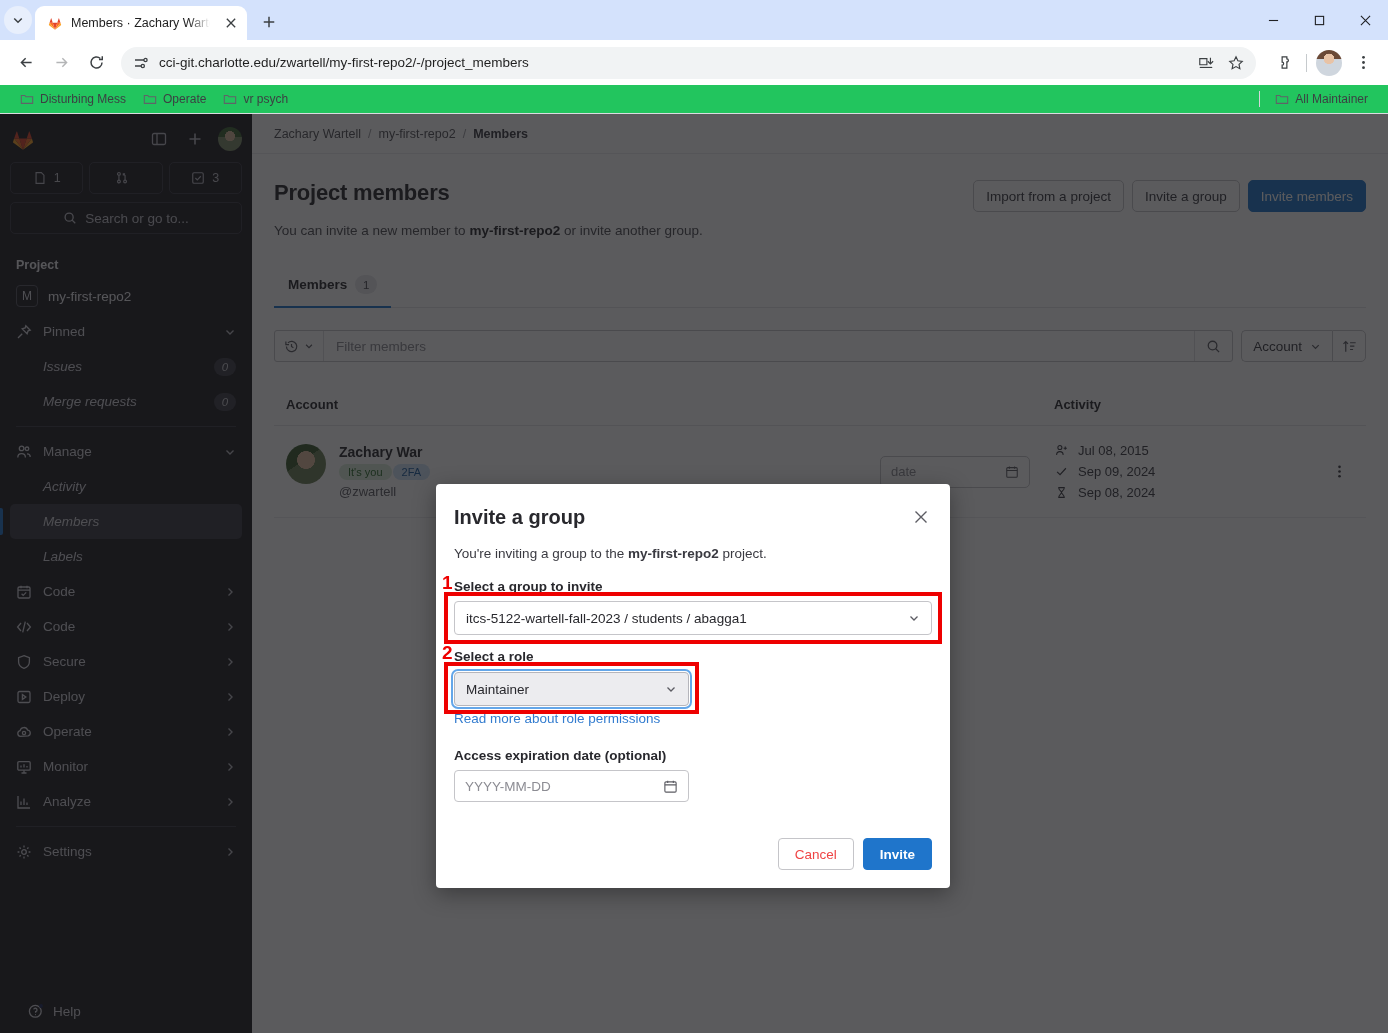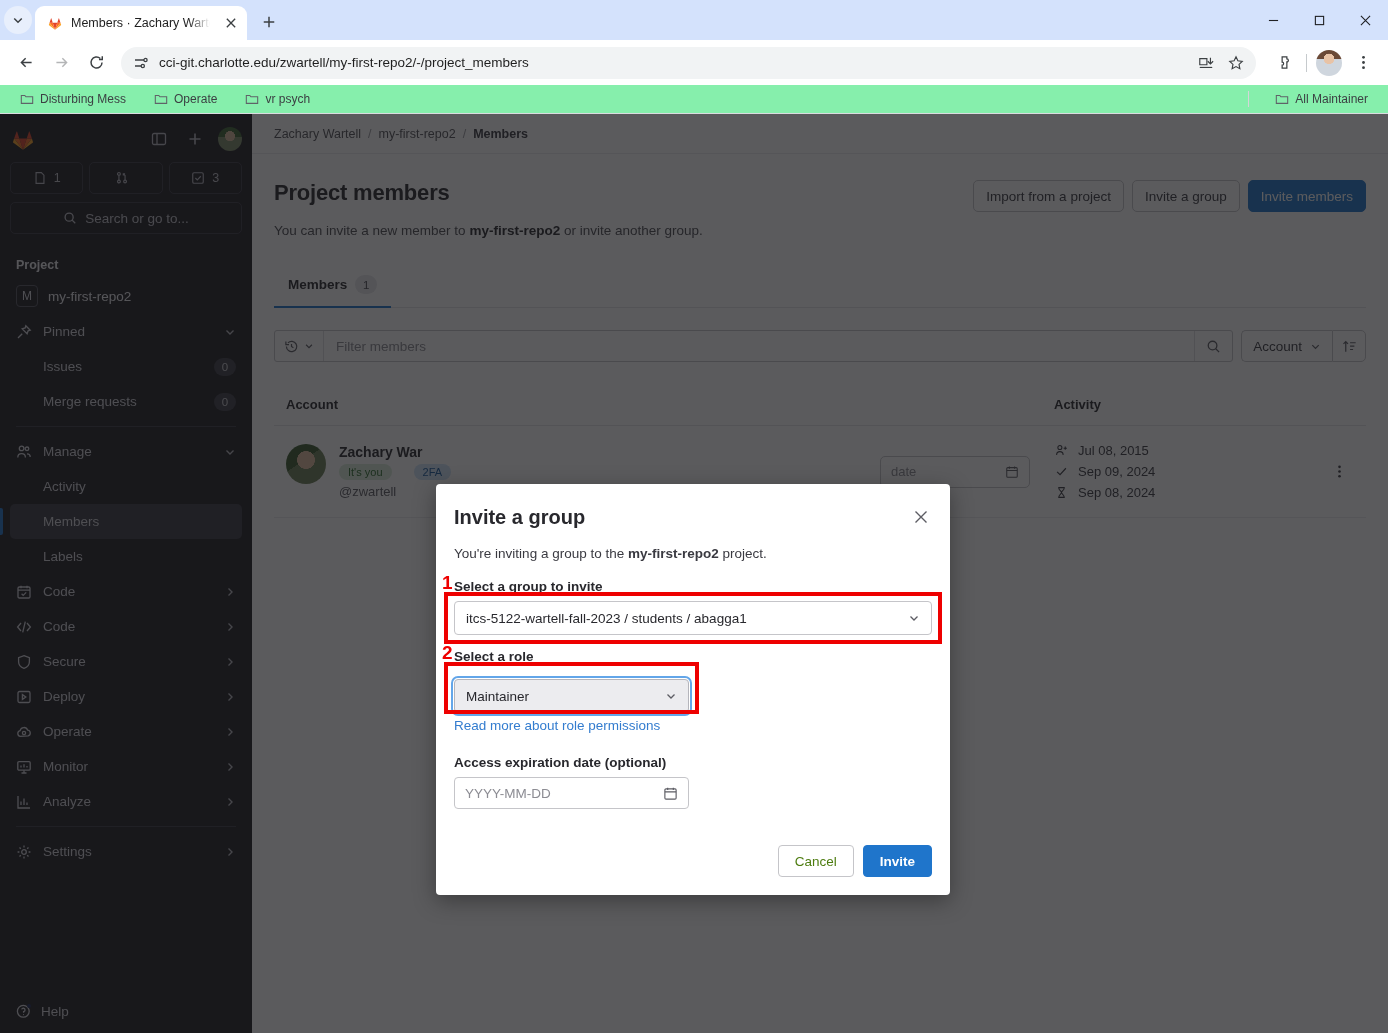--- a/index.html
+++ b/index.html
@@ -65,22 +65,22 @@
   .tb-btn { width: 30px; height: 30px; display: flex; align-items: center; justify-content: center; border-radius: 15px; }
   .tb-btn svg { width: 17px; height: 17px; }
   .tb-sep { width: 1px; height: 18px; background: #c6cacd; margin: 0 3px; }
   .profile-pic {
     width: 26px; height: 26px; border-radius: 13px; overflow: hidden;
     background: radial-gradient(circle at 50% 34%, #e8c3a6 0 24%, transparent 25%),
                 linear-gradient(#6b4a37 0 34%, #cfd6de 34% 100%);
   }
 
   .bookmarks-bar {
-    height: 29px; background: #86efac; display: flex; align-items: center;
-    padding: 0 12px; gap: 12px; border-bottom: 1px solid #dadce0;
+    height: 29px; background: #22c55e; display: flex; align-items: center;
+    padding: 0 12px; gap: 1px; border-bottom: 1px solid #dadce0;
     font-size: 12px; color: #3c4043;
   }
   .bm { display: flex; align-items: center; gap: 6px; padding: 4px 8px; border-radius: 4px; }
   .bm svg { width: 14px; height: 14px; flex: 0 0 14px; }
   .bm-spacer { flex: 1; }
   .bm-sep { width: 1px; height: 16px; background: #d4d6d8; margin: 0 6px; }
 
   
   .viewport { position: relative; width: 1388px; height: 919px; overflow: hidden; background: #fff; }
 
@@ -129,33 +129,33 @@
 
   .sb-item {
     display: flex; align-items: center; gap: 11px;
     height: 35px; padding: 0 6px; border-radius: 5px;
     font-size: 13.5px; color: #d2d2d9; position: relative;
   }
   .sb-item .ico { width: 16px; height: 16px; flex: 0 0 16px; display:flex; align-items:center; justify-content:center; }
   .sb-item .ico svg { width: 16px; height: 16px; }
   .sb-item .lbl { flex: 1; }
   .sb-item .chev { width: 12px; height: 12px; opacity: .85; }
-  .sb-item.sub { padding-left: 33px; }
+  .sb-item.sub { padding-left: 33px; font-style: italic; }
   .sb-item.active { background: #3a3a43; }
   .sb-item.active::before {
     content: ''; position: absolute; left: -10px; top: 4px; bottom: 4px;
     width: 3px; background: #1f75cb; border-radius: 0 2px 2px 0;
   }
   .sb-badge {
     min-width: 22px; height: 18px; border-radius: 9px; background: #3d3d46;
     font-size: 11.5px; color: #c6c6cd; display: flex; align-items: center; justify-content: center;
     padding: 0 6px;
   }
   .sb-divider { height: 1px; background: #3a3a44; margin: 7px 6px; }
-  .sb-footer { padding: 8px 16px 14px; }
+  .sb-footer { padding: 8px 16px 14px; margin-left: 12px; }
   .sb-help { display: flex; align-items: center; gap: 9px; font-size: 13.5px; color: #d2d2d9; }
   .sb-help svg { width: 16px; height: 16px; }
 
   
   .gl-main { flex: 1; background: #fff; display: flex; flex-direction: column; min-width: 0; }
   .breadcrumb-bar {
     height: 40px; display: flex; align-items: center; padding: 0 22px; gap: 7px;
     font-size: 12.5px; color: #535358; border-bottom: 1px solid #ececef;
   }
   .bc-sep { color: #9a9aa0; }
@@ -223,21 +223,21 @@
   .mt-col-activity { width: 300px; }
   .mt-row { display: flex; align-items: center; padding: 14px 12px; border-bottom: 1px solid #ececef; }
   .member-cell { width: 400px; display: flex; gap: 13px; align-items: flex-start; }
   .member-avatar {
     width: 40px; height: 40px; border-radius: 20px; flex: 0 0 40px; overflow: hidden;
     background: radial-gradient(circle at 50% 40%, #e0bb9d 0 28%, transparent 29%),
                 linear-gradient(145deg, #3c5c2f 0 42%, #6d7f58 42% 100%);
   }
   .member-info { min-width: 0; }
   .member-name { font-size: 14px; font-weight: bold; color: #28282d; }
-  .member-badges { display: flex; gap: 22px; margin-top: 4px; }
+  .member-badges { display: flex; gap: 1px; margin-top: 4px; }
   .badge { font-size: 11px; border-radius: 10px; padding: 2px 9px; }
   .badge.you { background: #d9ecd9; color: #2d6b2d; }
   .badge.twofa { background: #cfe3f7; color: #1a5b9e; }
   .member-handle { font-size: 13px; color: #5c5c63; margin-top: 4px; }
   .expire-cell { flex: 1; display: flex; justify-content: flex-end; padding-right: 24px; }
   .expire-input {
     width: 150px; height: 32px; border: 1px solid #c5c5c9; border-radius: 5px;
     display: flex; align-items: center; justify-content: space-between;
     padding: 0 10px; font-size: 13px; color: #8c8c93;
   }
@@ -281,21 +281,21 @@
   .exp-input {
     width: 235px; height: 32px; border: 1px solid #c5c5c9; border-radius: 4px;
     display: flex; align-items: center; justify-content: space-between;
     padding: 0 10px; margin-top: 7px; font-size: 13.5px; color: #8c8c93;
   }
   .exp-input svg { width: 15px; height: 15px; }
   .modal-foot { display: flex; justify-content: flex-end; gap: 9px; margin-top: 36px; }
   .mbtn {
     height: 32px; padding: 0 16px; border-radius: 4px; font-size: 13.5px;
     display: flex; align-items: center; justify-content: center;
-    border: 1px solid #c5c5c9; background: #fff; color: #4d7c0f;
+    border: 1px solid #c5c5c9; background: #fff; color: #ef4444;
   }
   .mbtn.primary { background: #1f75cb; border-color: #1f75cb; color: #fff; font-weight: bold; }
 
   
   .annot-box { position: absolute; border: 4px solid #ee0000; z-index: 60; pointer-events: none; }
   .annot-num {
     position: absolute; z-index: 61; color: #ee0000; font-weight: bold;
     font-size: 19px; font-family: "Liberation Sans", sans-serif; line-height: 1;
   }
 </style>
@@ -821,21 +821,21 @@
       <div class="gl-select" style="margin-top:7px;">
         <span>itcs-5122-wartell-fall-2023 / students / abagga1</span>
         <svg class="chev" viewBox="0 0 12 12" fill="none" stroke="#5c5c63" stroke-width="1.3">
             <path d="M2.5 4.5L6 8l3.5-3.5"></path>
           </svg>
       </div>
     </div>
 
     <div style="margin-top:14px;">
       <div class="field-label">Select a role</div>
-      <div class="gl-select grey focused role-select" style="margin-top:15px;">
+      <div class="gl-select grey focused role-select" style="margin-top:8px;">
         <span>Maintainer</span>
         <svg class="chev" viewBox="0 0 12 12" fill="none" stroke="#5c5c63" stroke-width="1.3">
             <path d="M2.5 4.5L6 8l3.5-3.5"></path>
           </svg>
       </div>
       <div class="read-more">Read more about role permissions</div>
     </div>
 
     <div class="exp-label">Access expiration date (optional)</div>
     <div class="exp-input">

